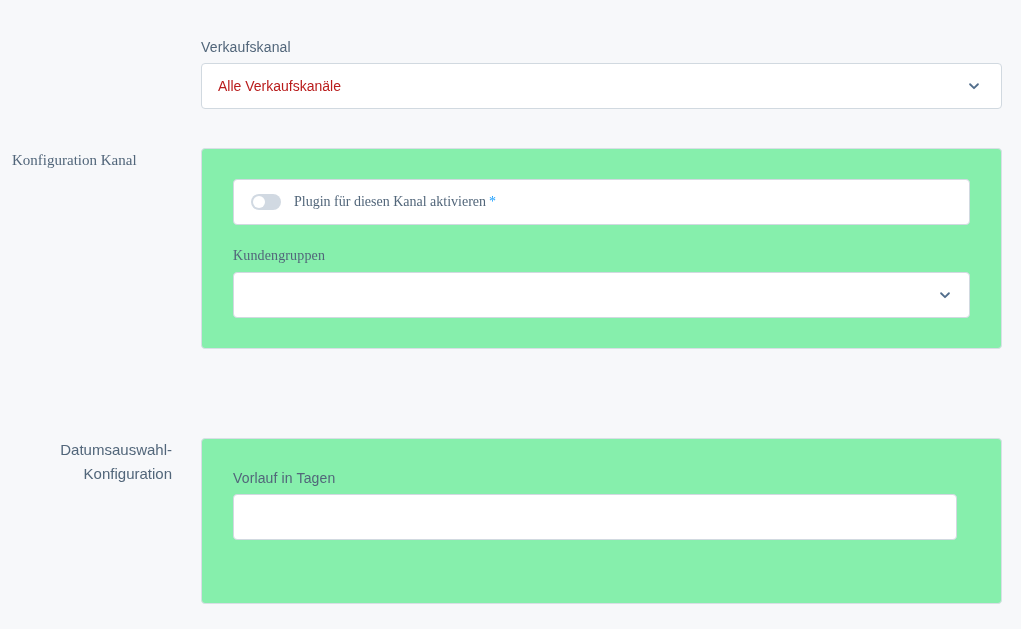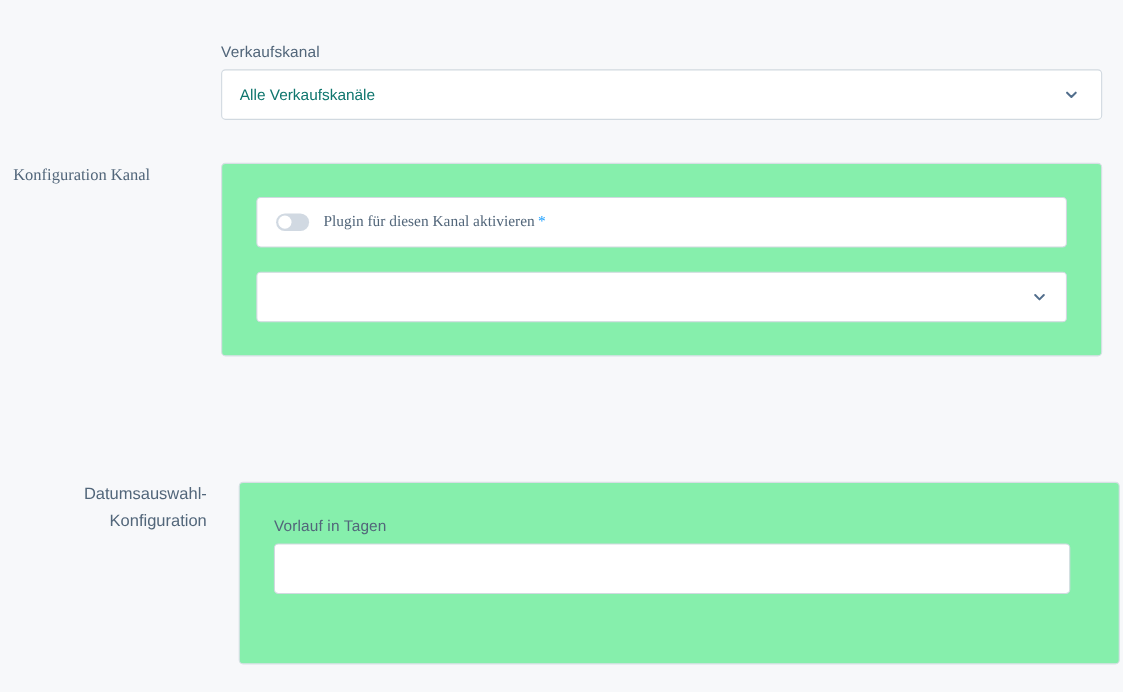--- a/index.html
+++ b/index.html
@@ -36,21 +36,21 @@
     border: 1px solid #d1d9e0;
     border-radius: 4px;
     height: 46px;
     display: flex;
     align-items: center;
     position: relative;
   }
   .control .value {
     padding-left: 16px;
     font-size: 14px;
-    color: #0f766e;
+    color: #b91c1c;
     line-height: 18px;
     white-space: nowrap;
     overflow: hidden;
     text-overflow: ellipsis;
   }
   .chev {
     position: absolute;
     top: 50%;
     transform: translateY(-50%);
     width: 14px;
@@ -134,21 +134,21 @@
   .required-star {
     color: #189eff;
     margin-left: 3px;
     font-size: 14px;
   }
 
   .cg-label { margin-bottom: 7px; }
   .cg-select .chev { right: 17px; }
 
   
-  #section-date { left: 16px; top: 438px; }
+  #section-date { left: 0; top: 438px; }
   #section-date .card { padding: 30px 44px 32px 31px; height: 166px; }
   .vorlauf-label { margin-bottom: 7px; }
   .text-input {
     background: #ffffff;
     border: 1px solid #d1d9e0;
     border-radius: 4px;
     height: 46px;
     width: 100%;
     font-family: "Liberation Sans", sans-serif;
     font-size: 14px;
@@ -182,20 +182,21 @@
 
       <div class="switch-box">
         <span class="switch">
           <span class="knob"></span>
         </span>
         <span class="switch-label">
           <span>Plugin für diesen Kanal aktivieren</span><span class="required-star">*</span>
         </span>
       </div>
 
+      <div class="field-label cg-label">Kundengruppen</div>
       <div class="control cg-select">
         <span class="value"></span>
         <span class="chev">
           <svg viewBox="0 0 16 16" fill="none" xmlns="http://www.w3.org/2000/svg">
             <path d="M3.5 6 L8 10.5 L12.5 6" stroke="#526e8c" stroke-width="2.1" stroke-linecap="round" stroke-linejoin="round"></path>
           </svg>
         </span>
       </div>
 
     </div>

